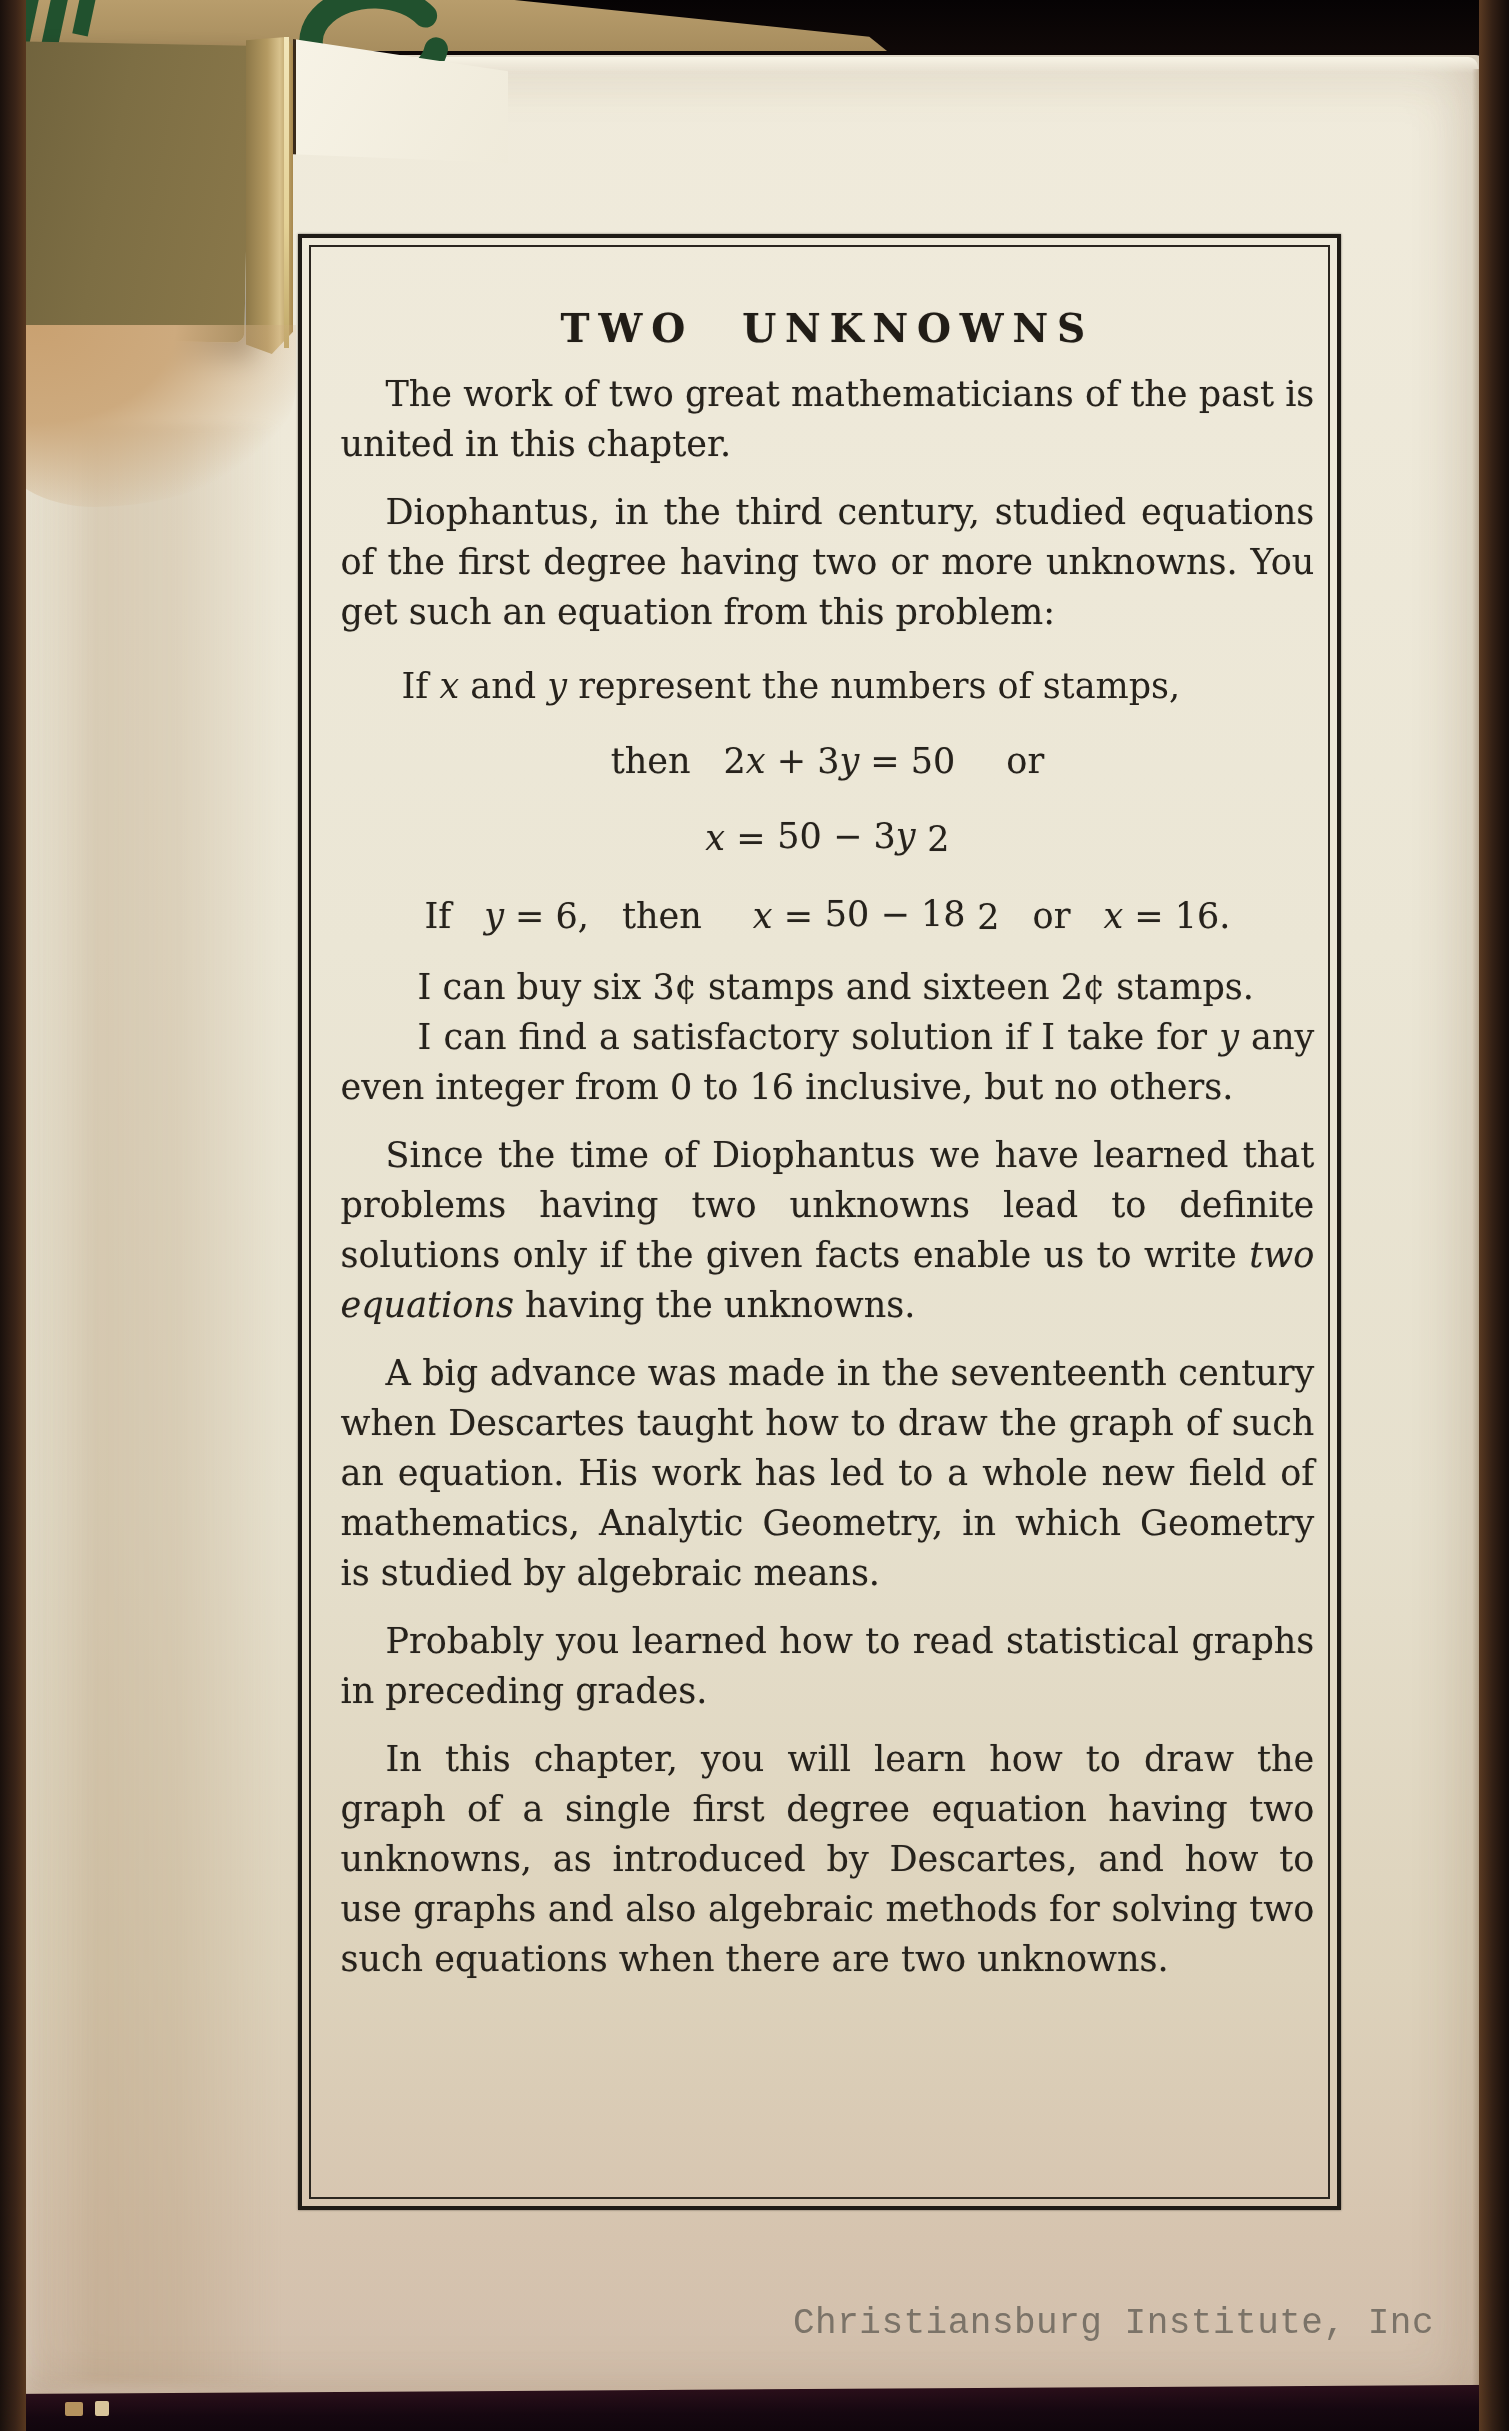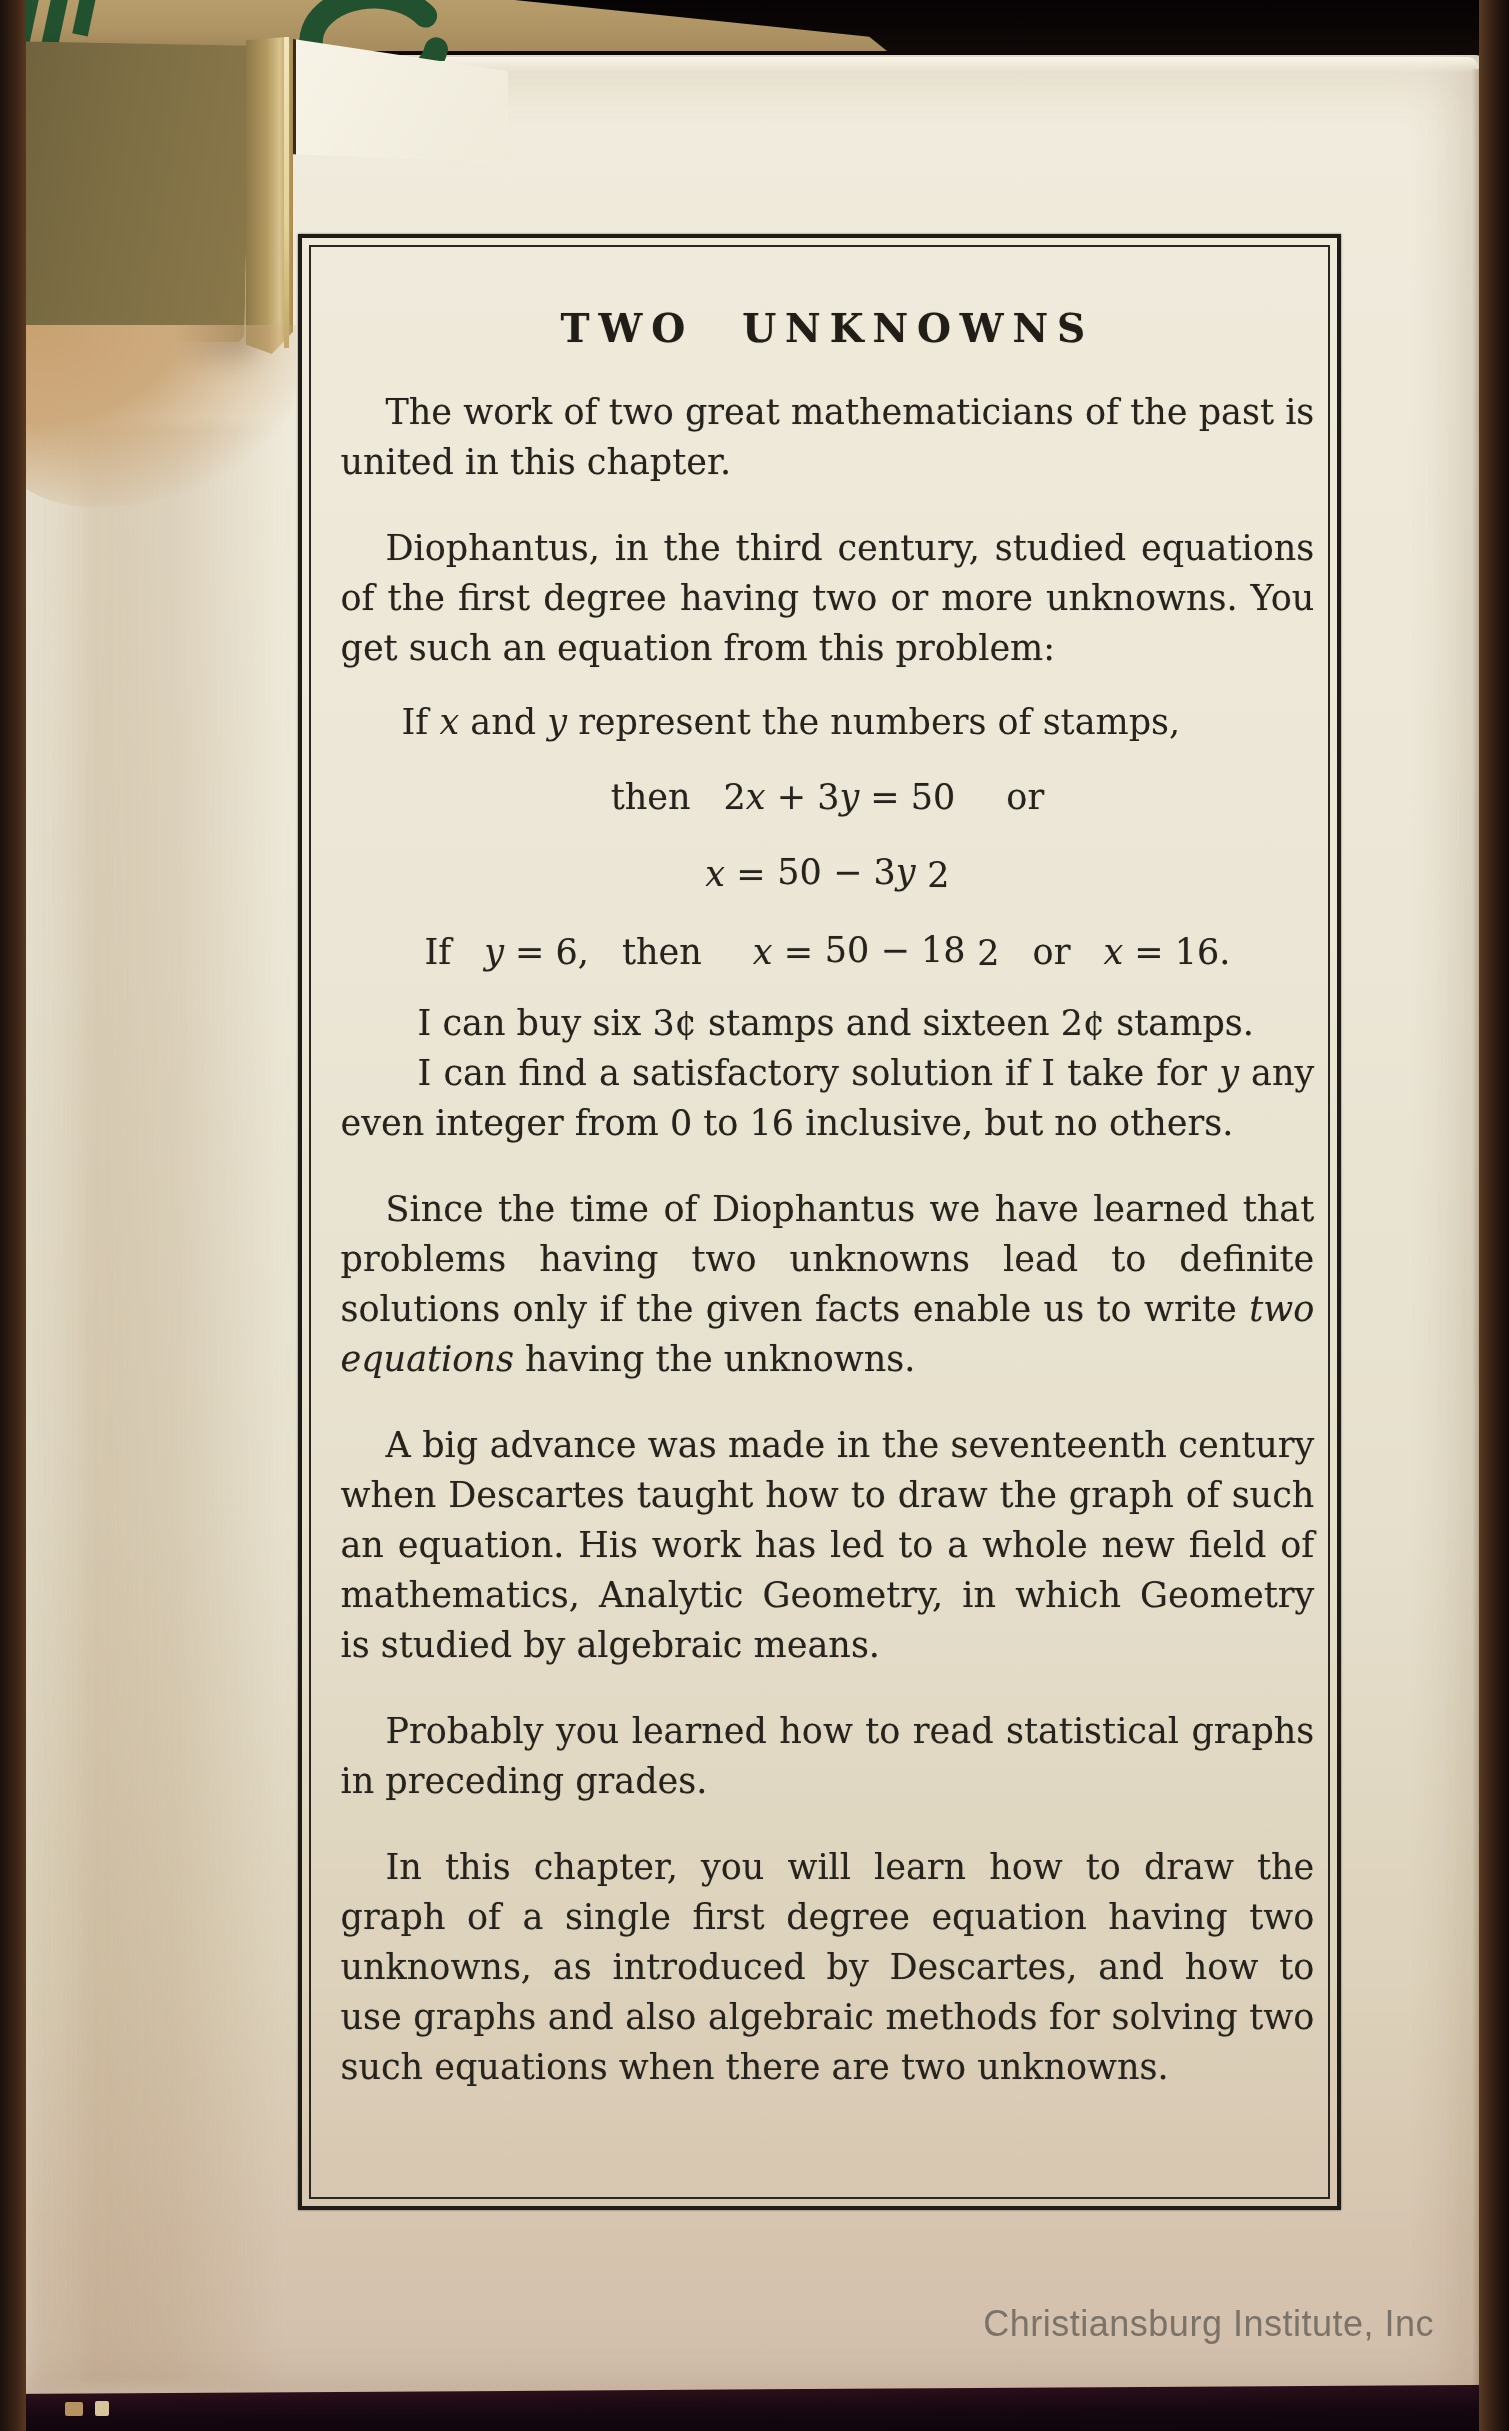--- a/index.html
+++ b/index.html
@@ -103,21 +103,21 @@
     padding:25.6px 13.8px 0 29.6px;overflow:hidden;
     color:#26221c;
   }
   
   .title{
     margin:33px 0 0 0;text-align:center;
     font-size:39px;font-weight:bold;letter-spacing:8.9px;word-spacing:25.6px;
     color:#211d17;text-shadow:0 0 1px rgba(20,15,10,.4);
   }
   .para{
-    margin:36px 0 0 0;
+    margin:18px 0 0 0;
     font-size:35px;line-height:50px;
     text-align:justify;text-indent:45px;
     color:#26221c;text-shadow:0 0 1px rgba(30,25,18,.28);
   }
   .problem-block{margin:23.6px 0 0 61px;font-size:35px;line-height:50px;}
   i{font-style:italic;}
   .eqrow{
     display:flex;justify-content:center;align-items:center;
     font-size:35px;line-height:50px;margin-top:25px;
     text-shadow:0 0 1px rgba(30,25,18,.28);
@@ -126,21 +126,21 @@
   .eqrow .gap-m{width:51px;}
   .frac{display:inline-flex;flex-direction:row;align-items:center;vertical-align:middle;}
   .frac .num{padding:0 11.8px 3px 11.8px;}
   .frac .bar{display:block;height:3px;align-self:stretch;background:#241f19;}
   .frac .den{padding-top:3px;}
   .solution{margin-top:19.7px;}
   .solution .para{margin-top:0;text-indent:77px;}
   
   .watermark{
     position:absolute;right:75px;top:2303px;
-    font-family:Liberation Sans, sans-serif;
+    font-family:Liberation Mono, monospace;
     font-size:36px;color:#7b7368;letter-spacing:0.5px;
   }
 </style>
 </head>
 <body>
 
 <div class="top-strip"></div>
 
 <div class="page"></div>
 <div class="page-top-sheen"></div>

